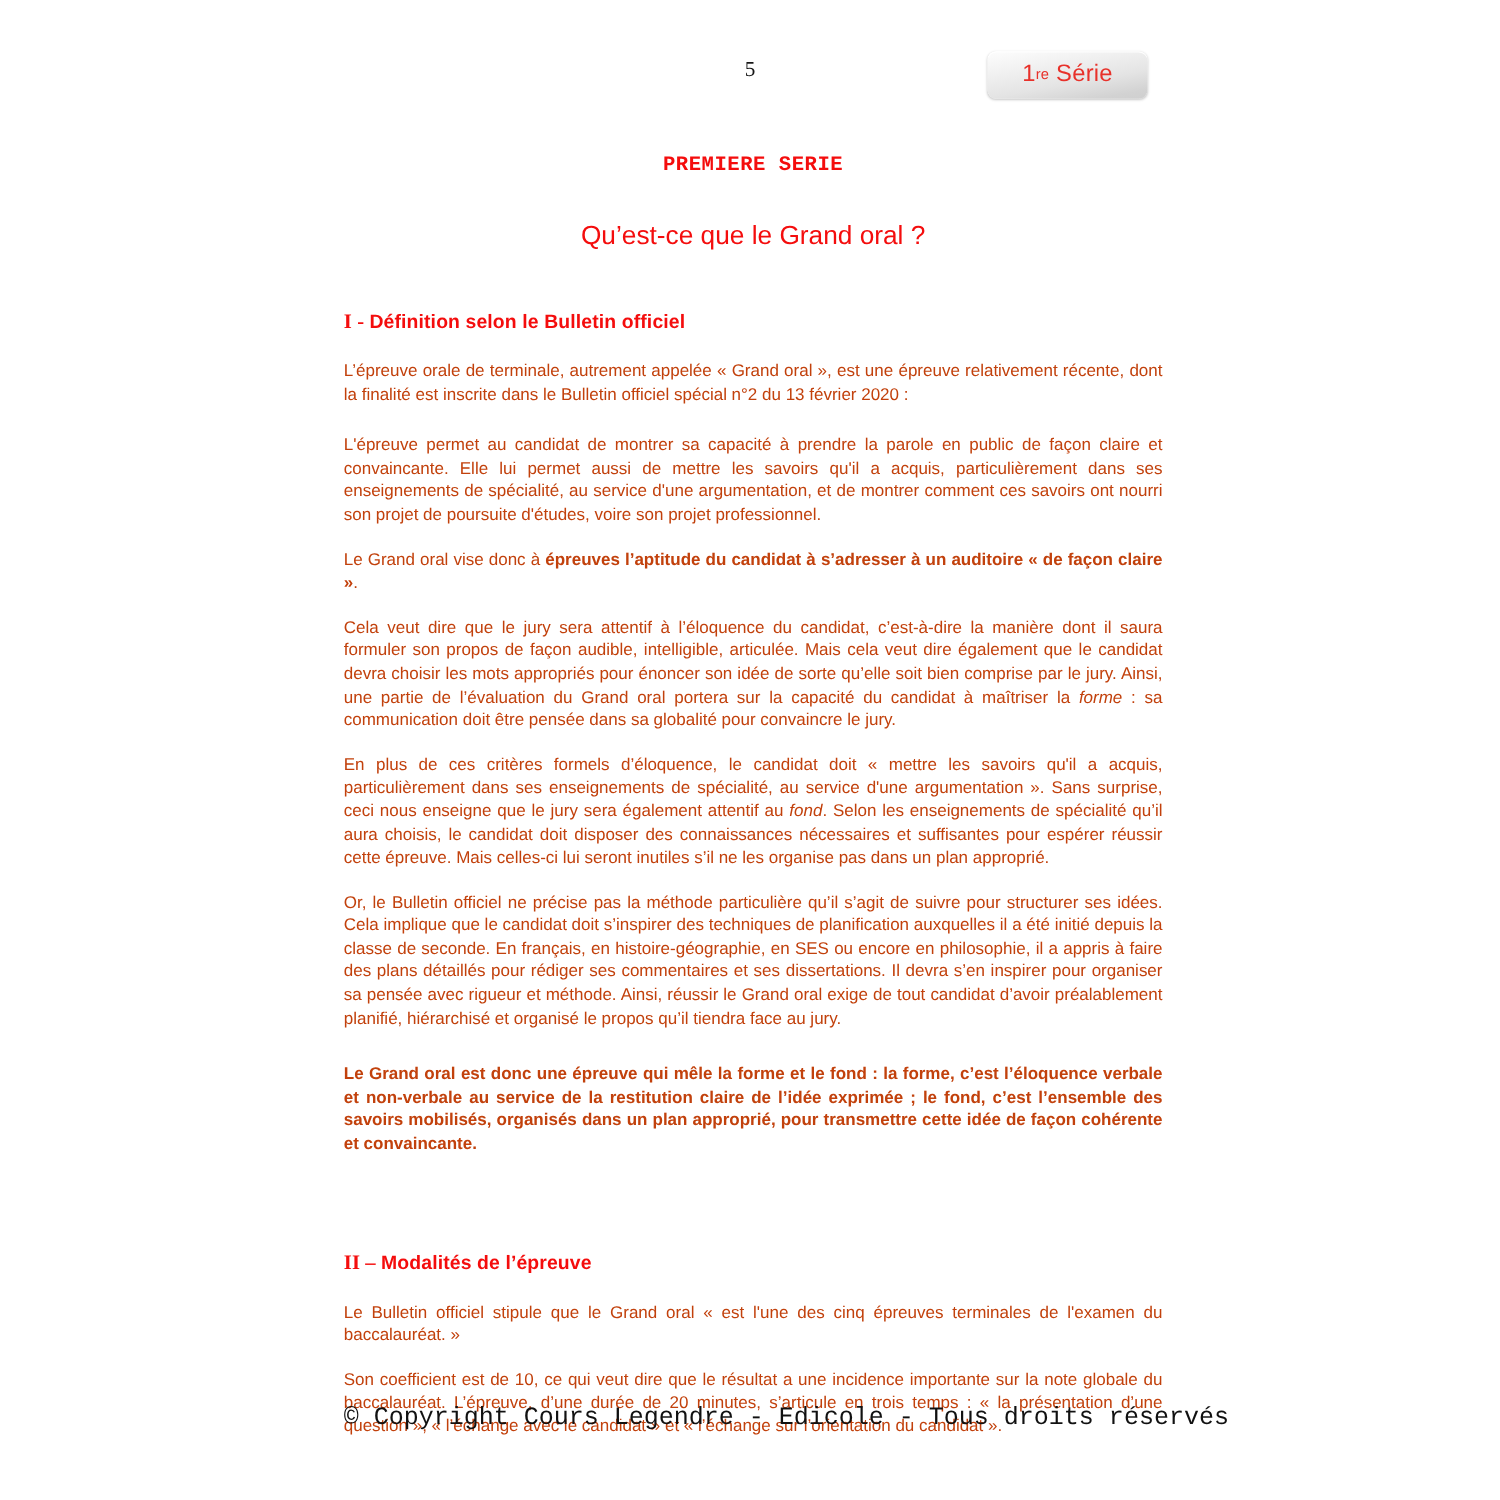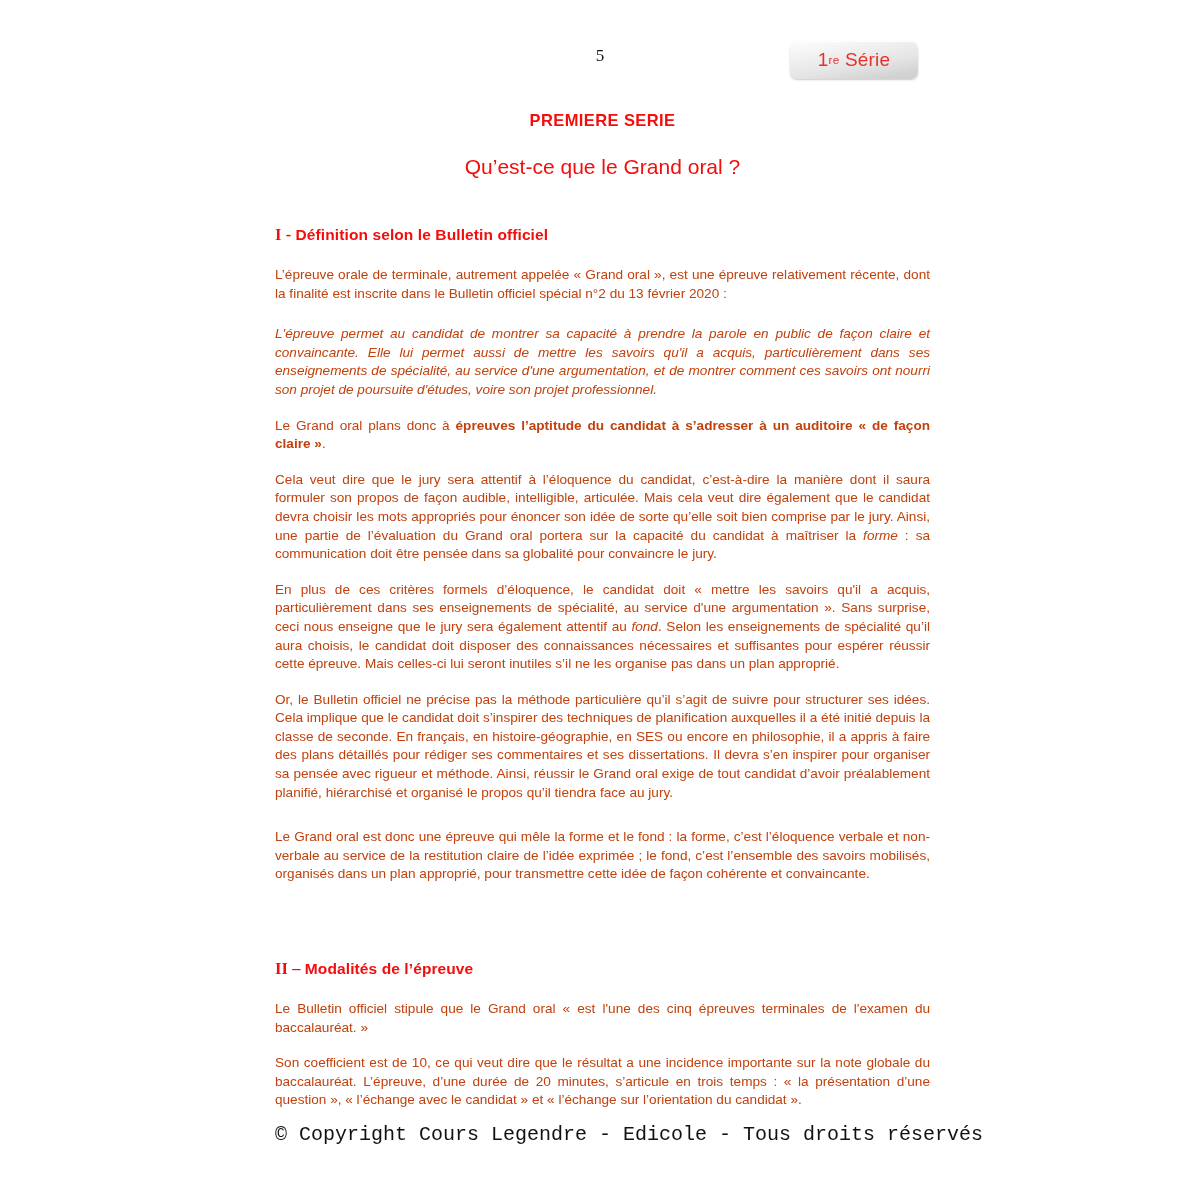--- a/index.html
+++ b/index.html
@@ -70,25 +70,25 @@
 
   
   .content {
     position: absolute;
     left: 275px;
     top: 0;
     width: 655px;
   }
 
   .doc-title {
-    margin: 1px;
+    margin: 12px;
     padding-top: 110px;
     text-align: center;
     color: #f40d0d;
-    font-family: Liberation Sans, sans-serif;
+    font-family: Liberation Mono, monospace;
     font-size: 16.5px;
     font-weight: bold;
     letter-spacing: 0.4px;
   }
   .doc-subtitle {
     margin: 0;
     padding-top: 24px;
     text-align: center;
     color: #f40d0d;
     font-family: "Liberation Sans", sans-serif;
@@ -116,25 +116,24 @@
     padding-top: 17px;
     text-align: justify;
     font-family: "Liberation Sans", sans-serif;
     font-size: 13.6px;
     line-height: 18.6px;
     color: #c2410c;
     -webkit-hyphens: none;
     hyphens: none;
   }
   p.body-para.italic-block {
-    font-style: italic;
     padding-top: 20px;
   }
   p.body-para.bold-block {
-    font-weight: normal;
+    font-weight: bold;
     padding-top: 24px;
   }
   p.body-para b { font-weight: bold; }
   p.body-para i { font-style: italic; }
 
   #para-after-heading1 { padding-top: 21px; }
   #para-bold-summary { padding-top: 26px; }
   #para-bo-quote { padding-top: 22px; }
 
   
@@ -169,21 +168,21 @@
     <h1 class="doc-title">PREMIERE SERIE</h1>
 
     <p class="doc-subtitle">Qu’est-ce que le Grand oral ?</p>
 
     <h2 class="section-heading" id="heading-1"><span>I</span><span> - </span><span class="sans">Définition selon le Bulletin officiel</span></h2>
 
     <p class="body-para" id="para-after-heading1">L’épreuve orale de terminale, autrement appelée « Grand oral », est une épreuve relativement récente, dont la finalité est inscrite dans le Bulletin officiel spécial n°2 du 13 février 2020 :</p>
 
     <p class="body-para italic-block" id="para-bo-quote">L'épreuve permet au candidat de montrer sa capacité à prendre la parole en public de façon claire et convaincante. Elle lui permet aussi de mettre les savoirs qu'il a acquis, particulièrement dans ses enseignements de spécialité, au service d'une argumentation, et de montrer comment ces savoirs ont nourri son projet de poursuite d'études, voire son projet professionnel.</p>
 
-    <p class="body-para"><span>Le Grand oral plans donc à </span><b>épreuves l’aptitude du candidat à s’adresser à un auditoire « de façon claire »</b><span>.</span></p>
+    <p class="body-para"><span>Le Grand oral vise donc à </span><b>épreuves l’aptitude du candidat à s’adresser à un auditoire « de façon claire »</b><span>.</span></p>
 
     <p class="body-para"><span>Cela veut dire que le jury sera attentif à l’éloquence du candidat, c’est-à-dire la manière dont il saura formuler son propos de façon audible, intelligible, articulée. Mais cela veut dire également que le candidat devra choisir les mots appropriés pour énoncer son idée de sorte qu’elle soit bien comprise par le jury. Ainsi, une partie de l’évaluation du Grand oral portera sur la capacité du candidat à maîtriser la </span><i>forme</i><span> : sa communication doit être pensée dans sa globalité pour convaincre le jury.</span></p>
 
     <p class="body-para"><span>En plus de ces critères formels d’éloquence, le candidat doit « mettre les savoirs qu'il a acquis, particulièrement dans ses enseignements de spécialité, au service d'une argumentation ». Sans surprise, ceci nous enseigne que le jury sera également attentif au </span><i>fond</i><span>. Selon les enseignements de spécialité qu’il aura choisis, le candidat doit disposer des connaissances nécessaires et suffisantes pour espérer réussir cette épreuve. Mais celles-ci lui seront inutiles s’il ne les organise pas dans un plan approprié.</span></p>
 
     <p class="body-para">Or, le Bulletin officiel ne précise pas la méthode particulière qu’il s’agit de suivre pour structurer ses idées. Cela implique que le candidat doit s’inspirer des techniques de planification auxquelles il a été initié depuis la classe de seconde. En français, en histoire-géographie, en SES ou encore en philosophie, il a appris à faire des plans détaillés pour rédiger ses commentaires et ses dissertations. Il devra s’en inspirer pour organiser sa pensée avec rigueur et méthode. Ainsi, réussir le Grand oral exige de tout candidat d’avoir préalablement planifié, hiérarchisé et organisé le propos qu’il tiendra face au jury.</p>
 
     <p class="body-para bold-block" id="para-bold-summary">Le Grand oral est donc une épreuve qui mêle la forme et le fond : la forme, c’est l’éloquence verbale et non-verbale au service de la restitution claire de l’idée exprimée ; le fond, c’est l’ensemble des savoirs mobilisés, organisés dans un plan approprié, pour transmettre cette idée de façon cohérente et convaincante.</p>
 
     <h2 class="section-heading" id="heading-2"><span>II</span><span> – </span><span class="sans">Modalités de l’épreuve</span></h2>

